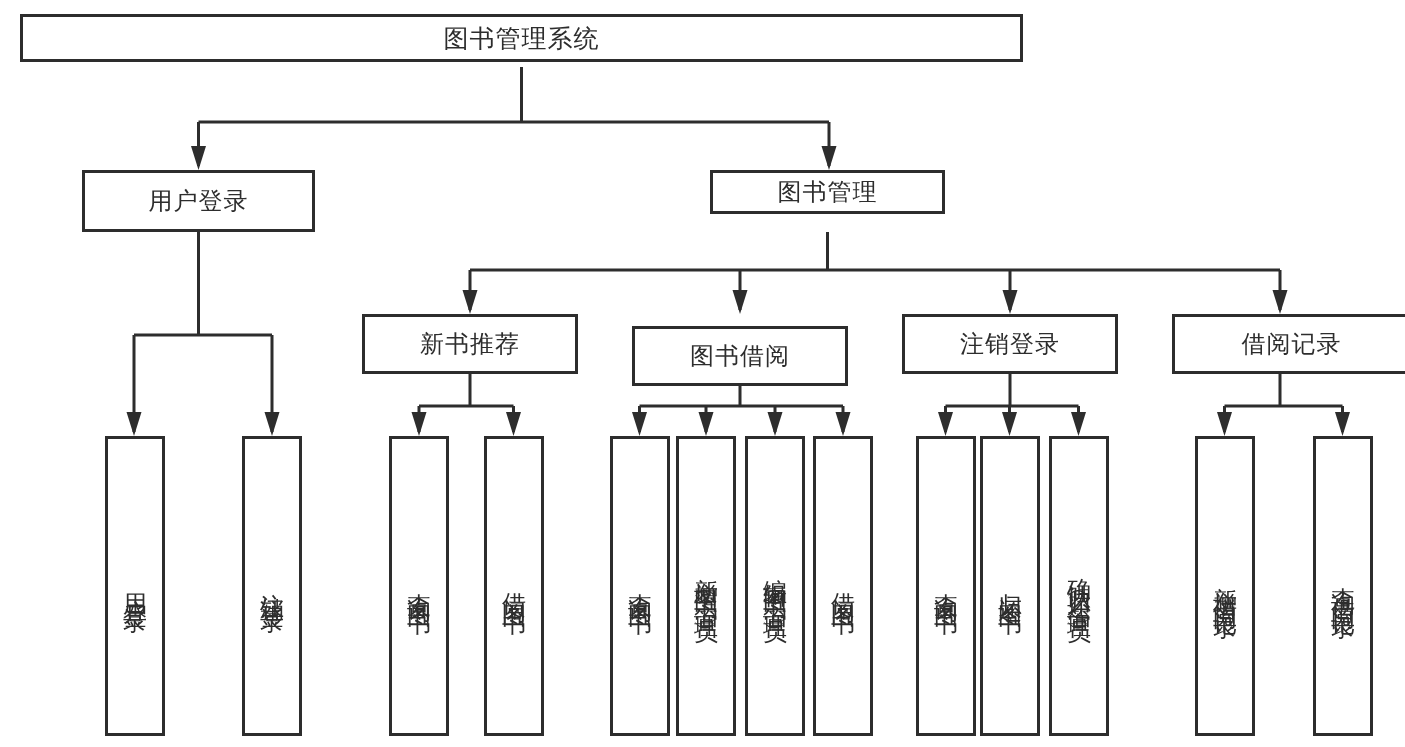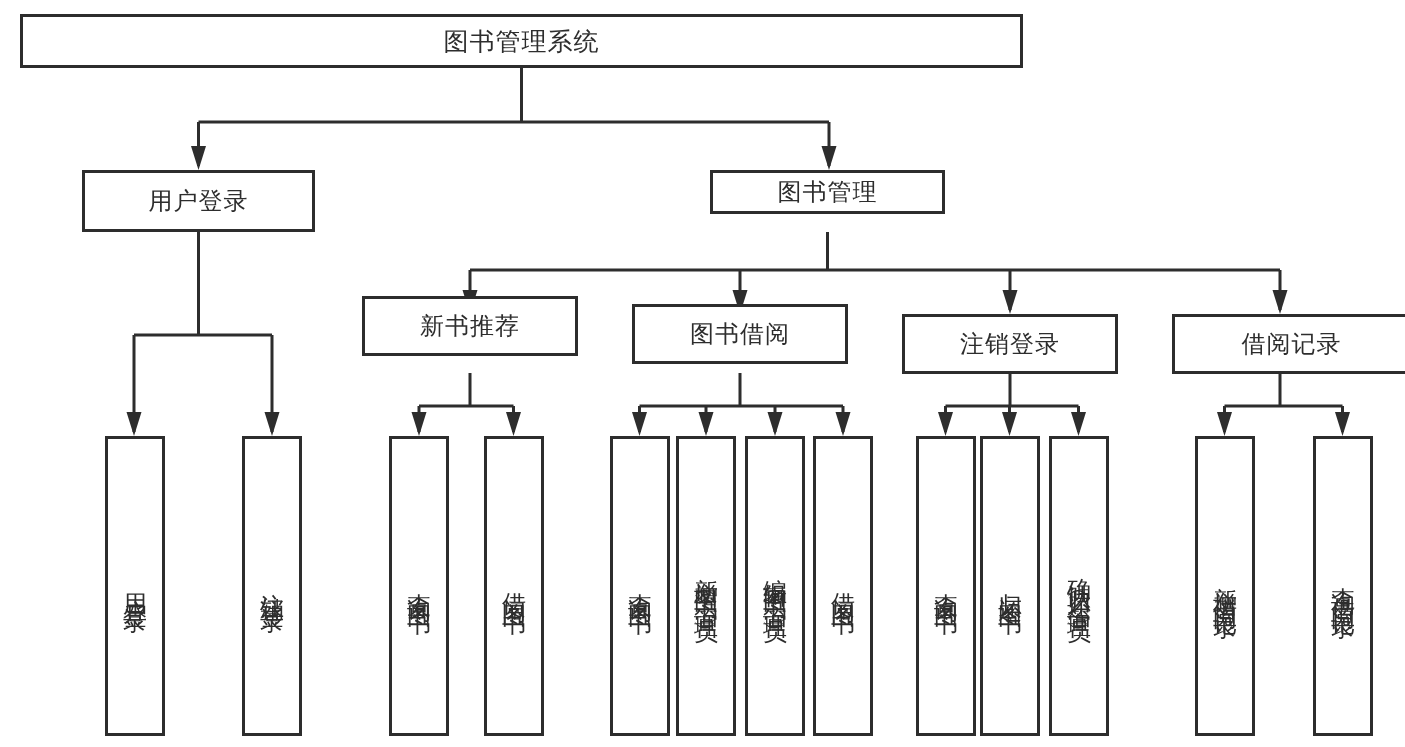--- a/index.html
+++ b/index.html
@@ -79,35 +79,35 @@
       <polygon points="767.5,412 782.5,412 775,436"></polygon>
       <polygon points="835.5,412 850.5,412 843,436"></polygon>
       <polygon points="938,412 953,412 945.5,436"></polygon>
       <polygon points="1002,412 1017,412 1009.5,436"></polygon>
       <polygon points="1071,412 1086,412 1078.5,436"></polygon>
       <polygon points="1217,412 1232,412 1224.5,436"></polygon>
       <polygon points="1335,412 1350,412 1342.5,436"></polygon>
     </g>
   </svg>
 
-  <div class="node" style="left:20px;top:14px;width:1003px;height:54px">
+  <div class="node" style="left:20px;top:14px;width:1003px;height:48px">
     <span class="root-label">图书管理系统</span>
   </div>
 
   <div class="node" style="left:82px;top:170px;width:233px;height:62px">
     <span class="h-label">用户登录</span>
   </div>
   <div class="node" style="left:710px;top:170px;width:235px;height:44px">
     <span class="h-label">图书管理</span>
   </div>
 
-  <div class="node" style="left:362px;top:296px;width:216px;height:60px">
+  <div class="node" style="left:362px;top:314px;width:216px;height:60px">
     <span class="h-label">新书推荐</span>
   </div>
-  <div class="node" style="left:632px;top:304px;width:216px;height:60px">
+  <div class="node" style="left:632px;top:326px;width:216px;height:60px">
     <span class="h-label">图书借阅</span>
   </div>
   <div class="node" style="left:902px;top:314px;width:216px;height:60px">
     <span class="h-label">注销登录</span>
   </div>
   <div class="node" style="left:1172px;top:314px;width:239px;height:60px">
     <span class="h-label">借阅记录</span>
   </div>
 
   <div class="node vnode" style="left:105px;top:436px;width:60px;height:300px">

